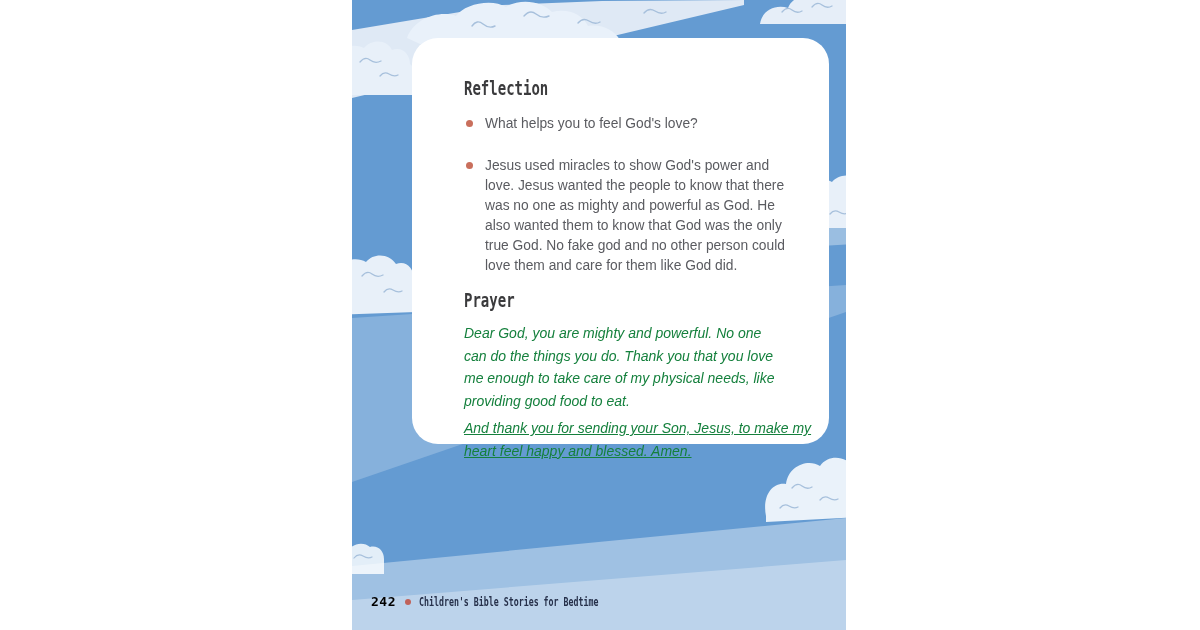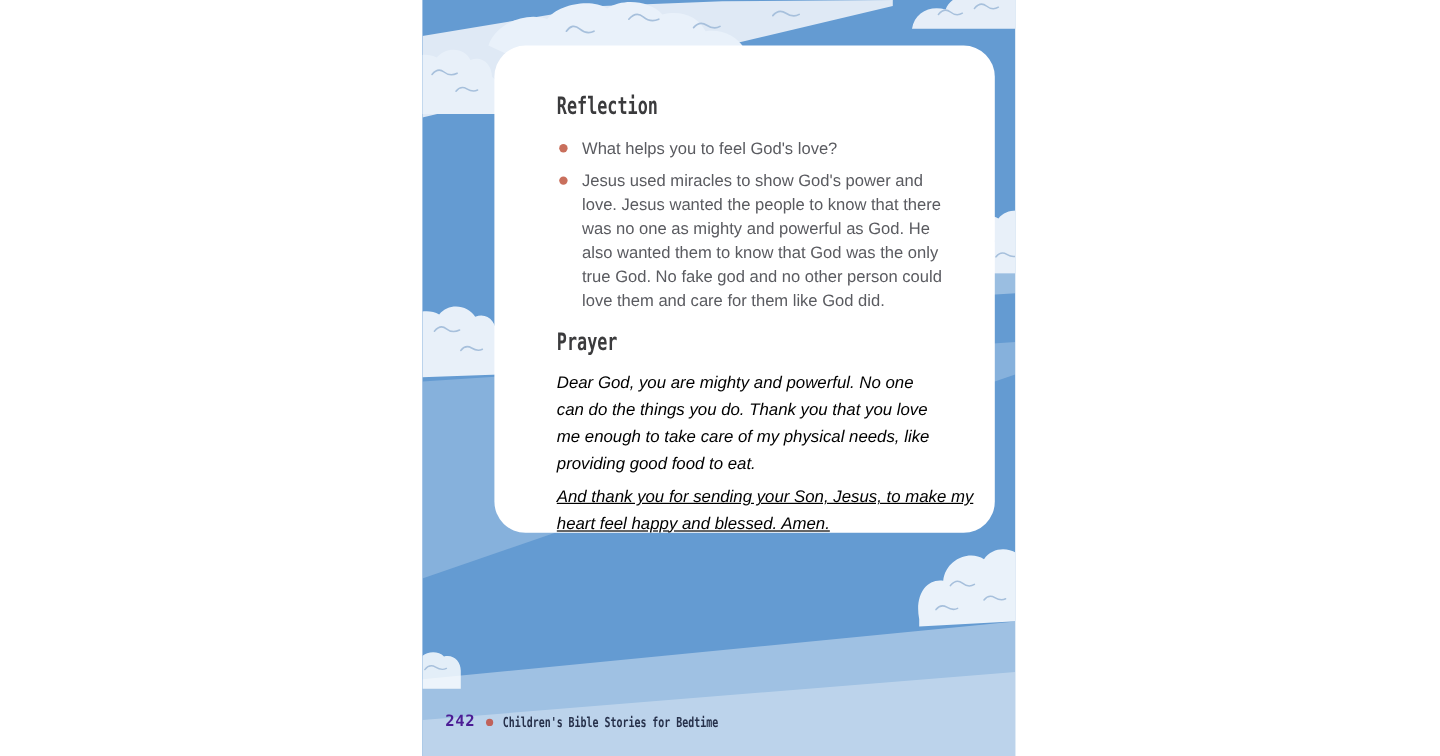--- a/index.html
+++ b/index.html
@@ -36,55 +36,55 @@
     line-height: 24px;
     color: #3b3b3d;
     margin: 0;
     transform: scaleX(0.70);
     transform-origin: left center;
     white-space: nowrap;
   }
   .reflection-heading { margin-bottom: 14px; }
   .prayer-heading { margin-top: 12px; margin-bottom: 10px; }
 
-  .bullet-list { display: flex; flex-direction: column; gap: 7px; }
+  .bullet-list { display: flex; flex-direction: column; gap: 22px; }
   .bullet-row { display: flex; align-items: flex-start; }
   .bullet-dot {
     width: 7px; height: 7px; border-radius: 50%;
     background: #c96f5c;
     margin: 6px 12px 0 2px;
     flex: 0 0 auto;
   }
   .bullet-text {
     font-size: 13.8px; line-height: 20px;
     color: #5a5b60;
     white-space: pre-line;
     width: 322px;
   }
 
   .prayer-para {
     font-style: italic;
     font-size: 14px; line-height: 22.5px;
-    color: #000000;
+    color: #15803d;
     white-space: pre-line;
     margin: 0 0 5px 0;
     width: 352px;
   }
   .prayer-para:last-of-type { margin-bottom: 0; text-decoration: underline; }
 
   .footer {
     position: absolute; left: 19px; top: 594px;
     display: flex; align-items: center;
     z-index: 3;
   }
   .page-number {
     font-family: "DejaVu Sans Mono", monospace;
     font-weight: bold;
     font-size: 13px;
-    color: #4c1d95;
+    color: #000000;
     letter-spacing: 0.5px;
   }
   .footer-dot {
     width: 6px; height: 6px; border-radius: 50%;
     background: #c0625a;
     margin: 1px 8px 0 9px;
     flex: 0 0 auto;
   }
   .book-title {
     display: inline-block;

